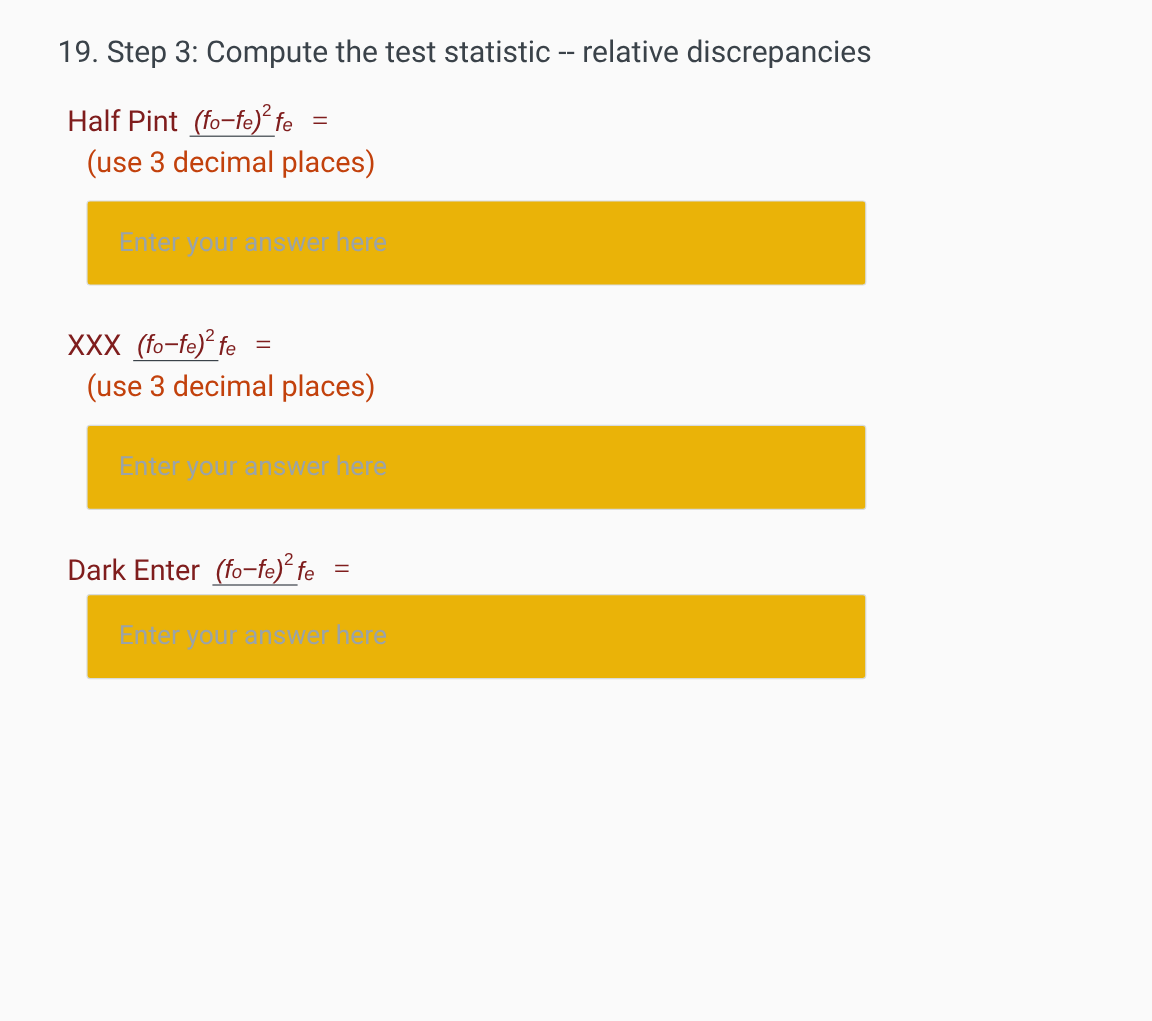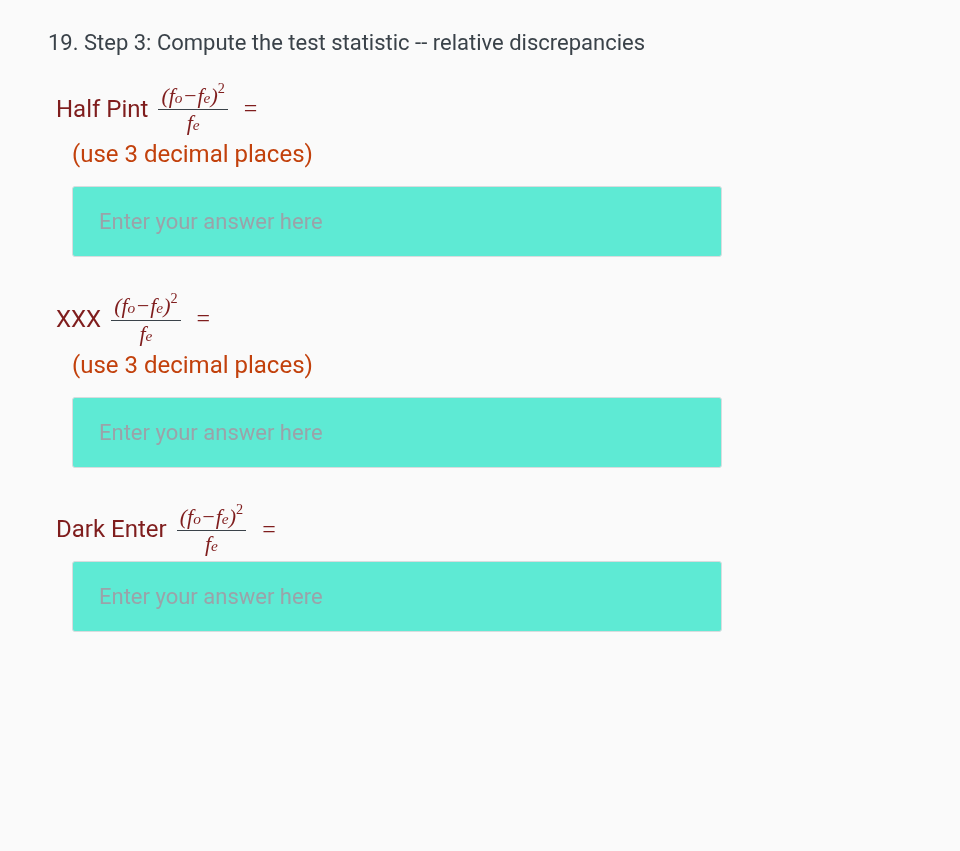--- a/index.html
+++ b/index.html
@@ -9,21 +9,21 @@
     }
     body {
       font-family: -apple-system, BlinkMacSystemFont, "Segoe UI", Roboto, Helvetica, Arial, sans-serif;
       background: #fafafa;
       width: 960px;
       height: 851px;
       padding: 30px 48px;
       color: #3a4249;
     }
     .question-title {
-      font-size: 22px;
+      font-size: 25px;
       color: #3a4249;
       margin-bottom: 28px;
       font-weight: 400;
     }
     .sub-question {
       margin-bottom: 36px;
     }
     .prompt {
       font-size: 24px;
       color: #7f1d1d;
@@ -42,32 +42,32 @@
     }
     .answer-input {
       display: block;
       width: 650px;
       margin-left: 24px;
       padding: 22px 26px;
       font-size: 22px;
       border: 1px solid #d8dcde;
       border-radius: 3px;
       color: #3a4249;
-      background: #5eead4;
+      background: #eab308;
       font-family: inherit;
     }
     .answer-input::placeholder {
       color: #9aa3a9;
     }
     .fraction {
       display: inline-flex;
-      flex-direction: column;
+      flex-direction: row;
       align-items: center;
       vertical-align: middle;
-      font-family: Liberation Serif, serif;
+      font-family: Liberation Sans, sans-serif;
       font-style: italic;
       font-size: 22px;
       line-height: 1;
       margin: 0 6px;
     }
     .fraction .num {
       border-bottom: 1.4px solid #3a4249;
       padding: 0 3px 2px 3px;
       white-space: nowrap;
     }

